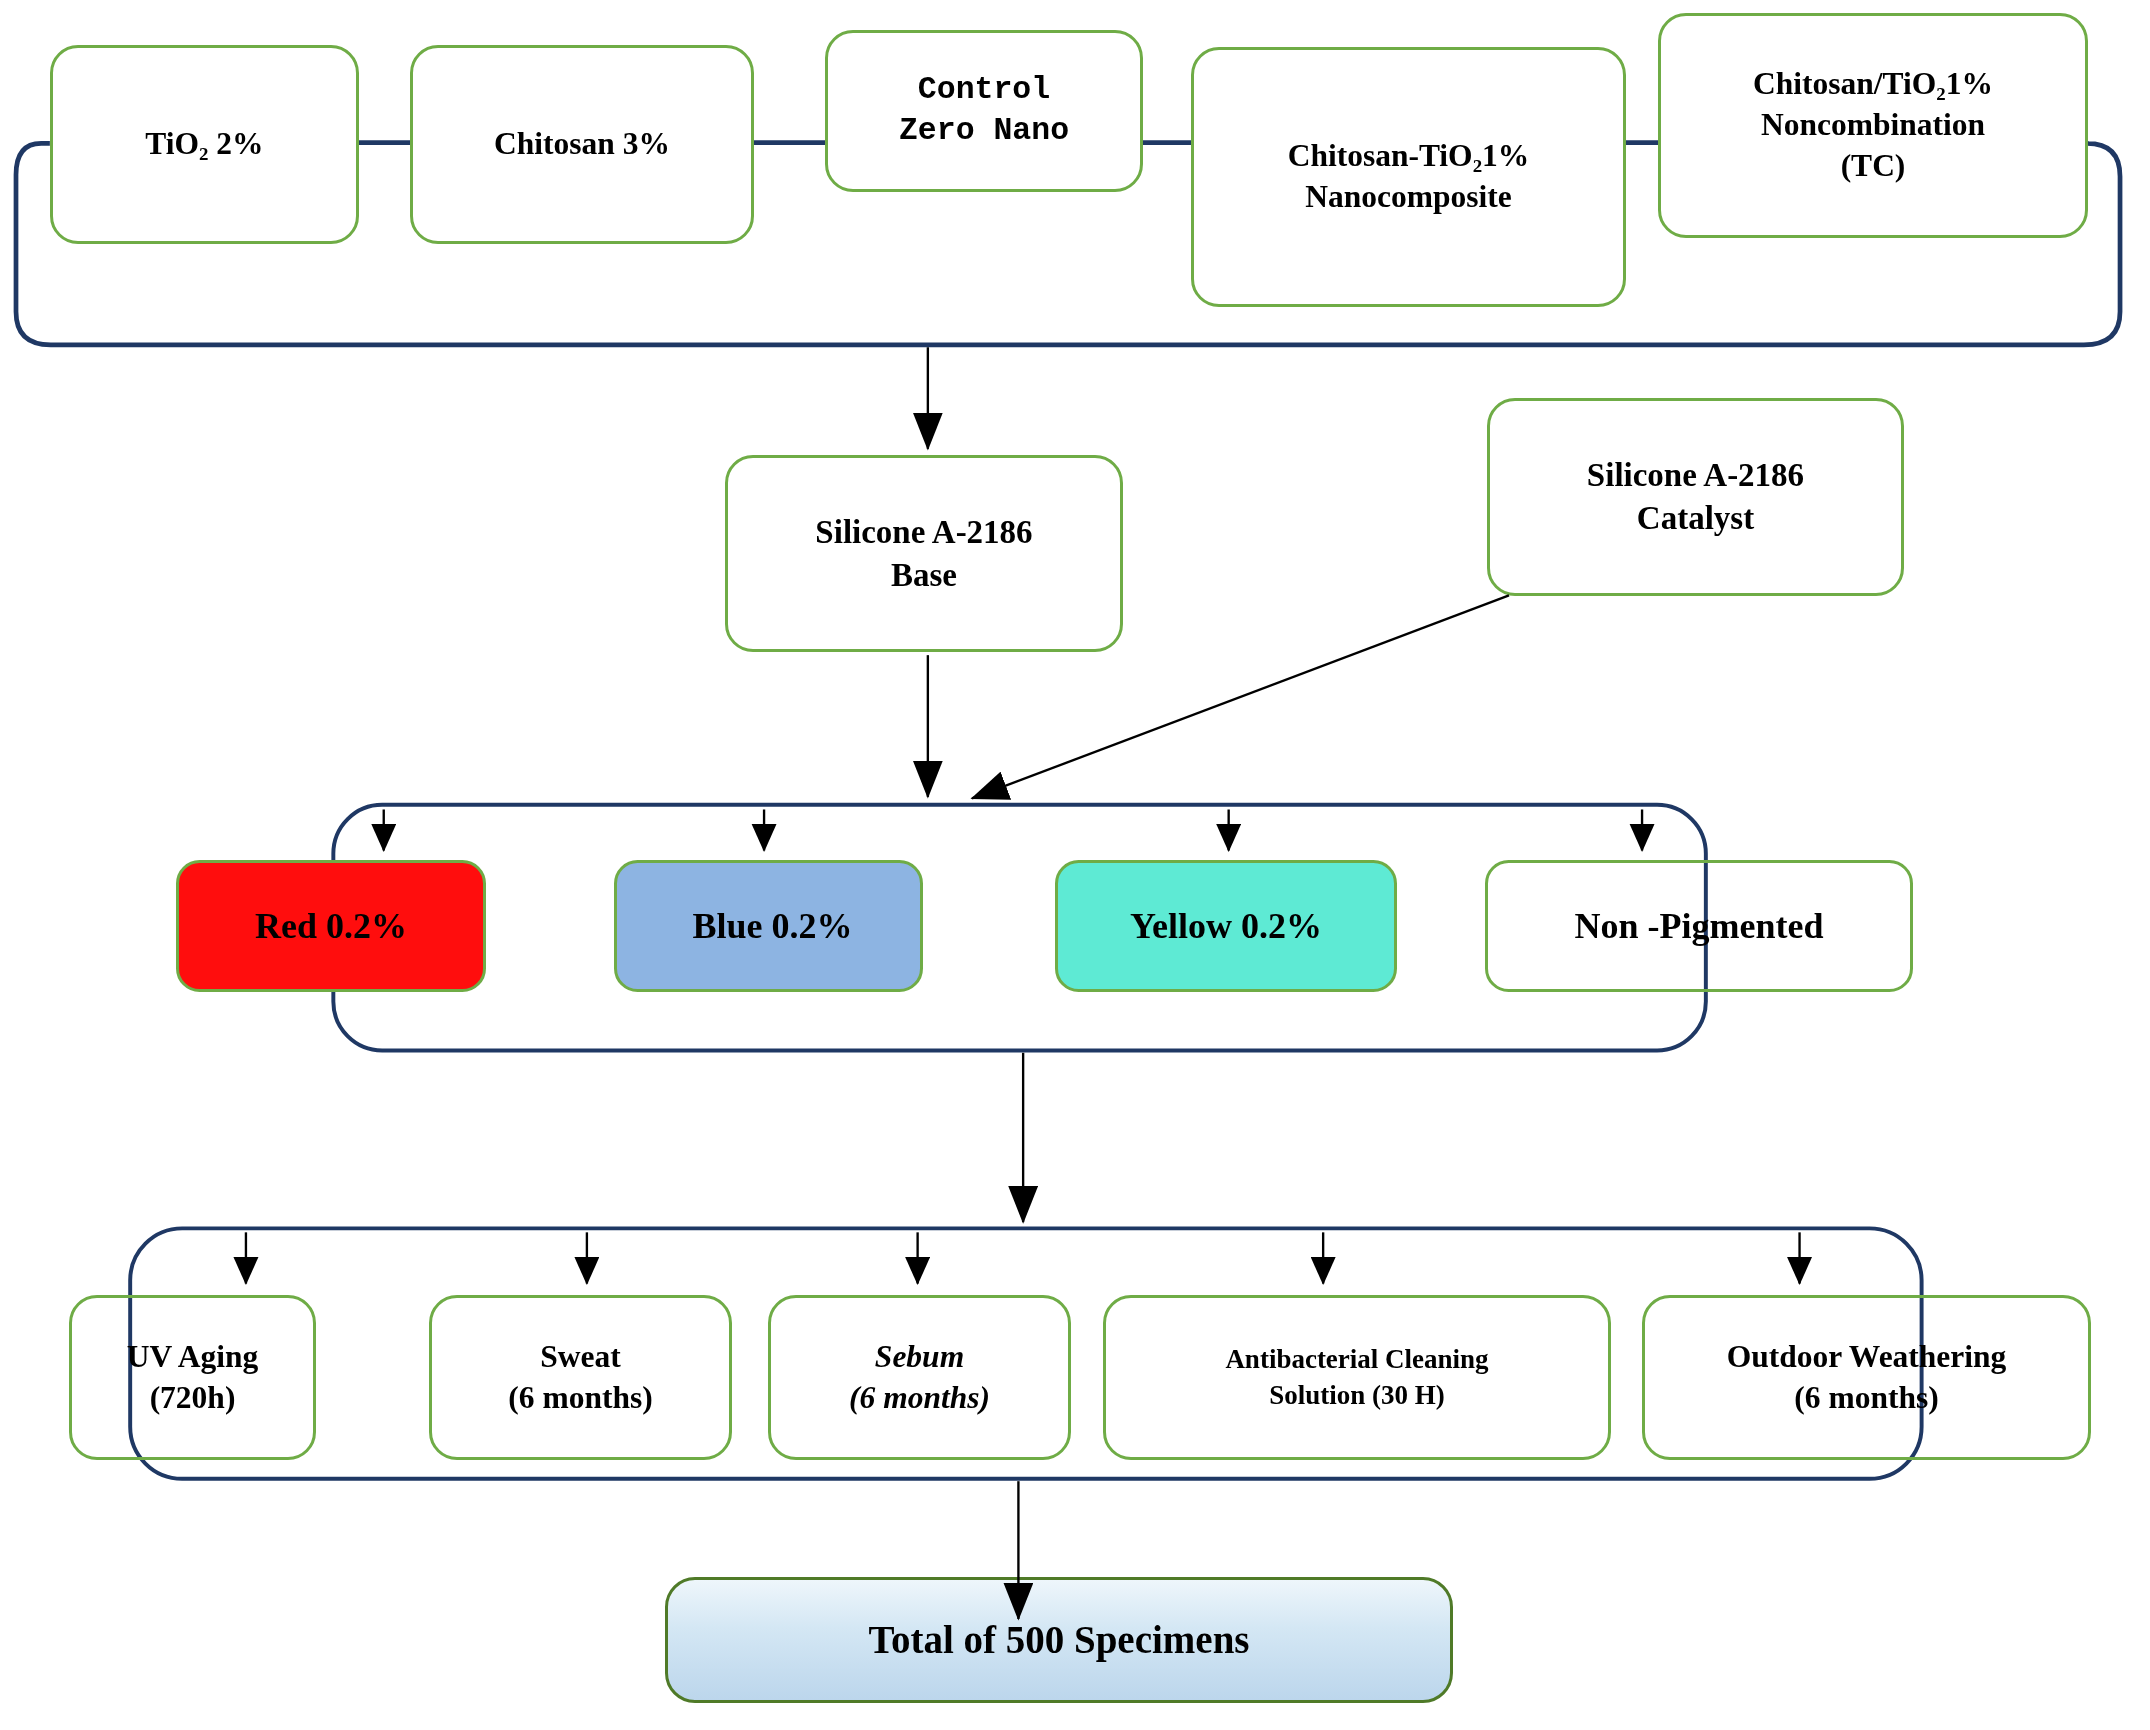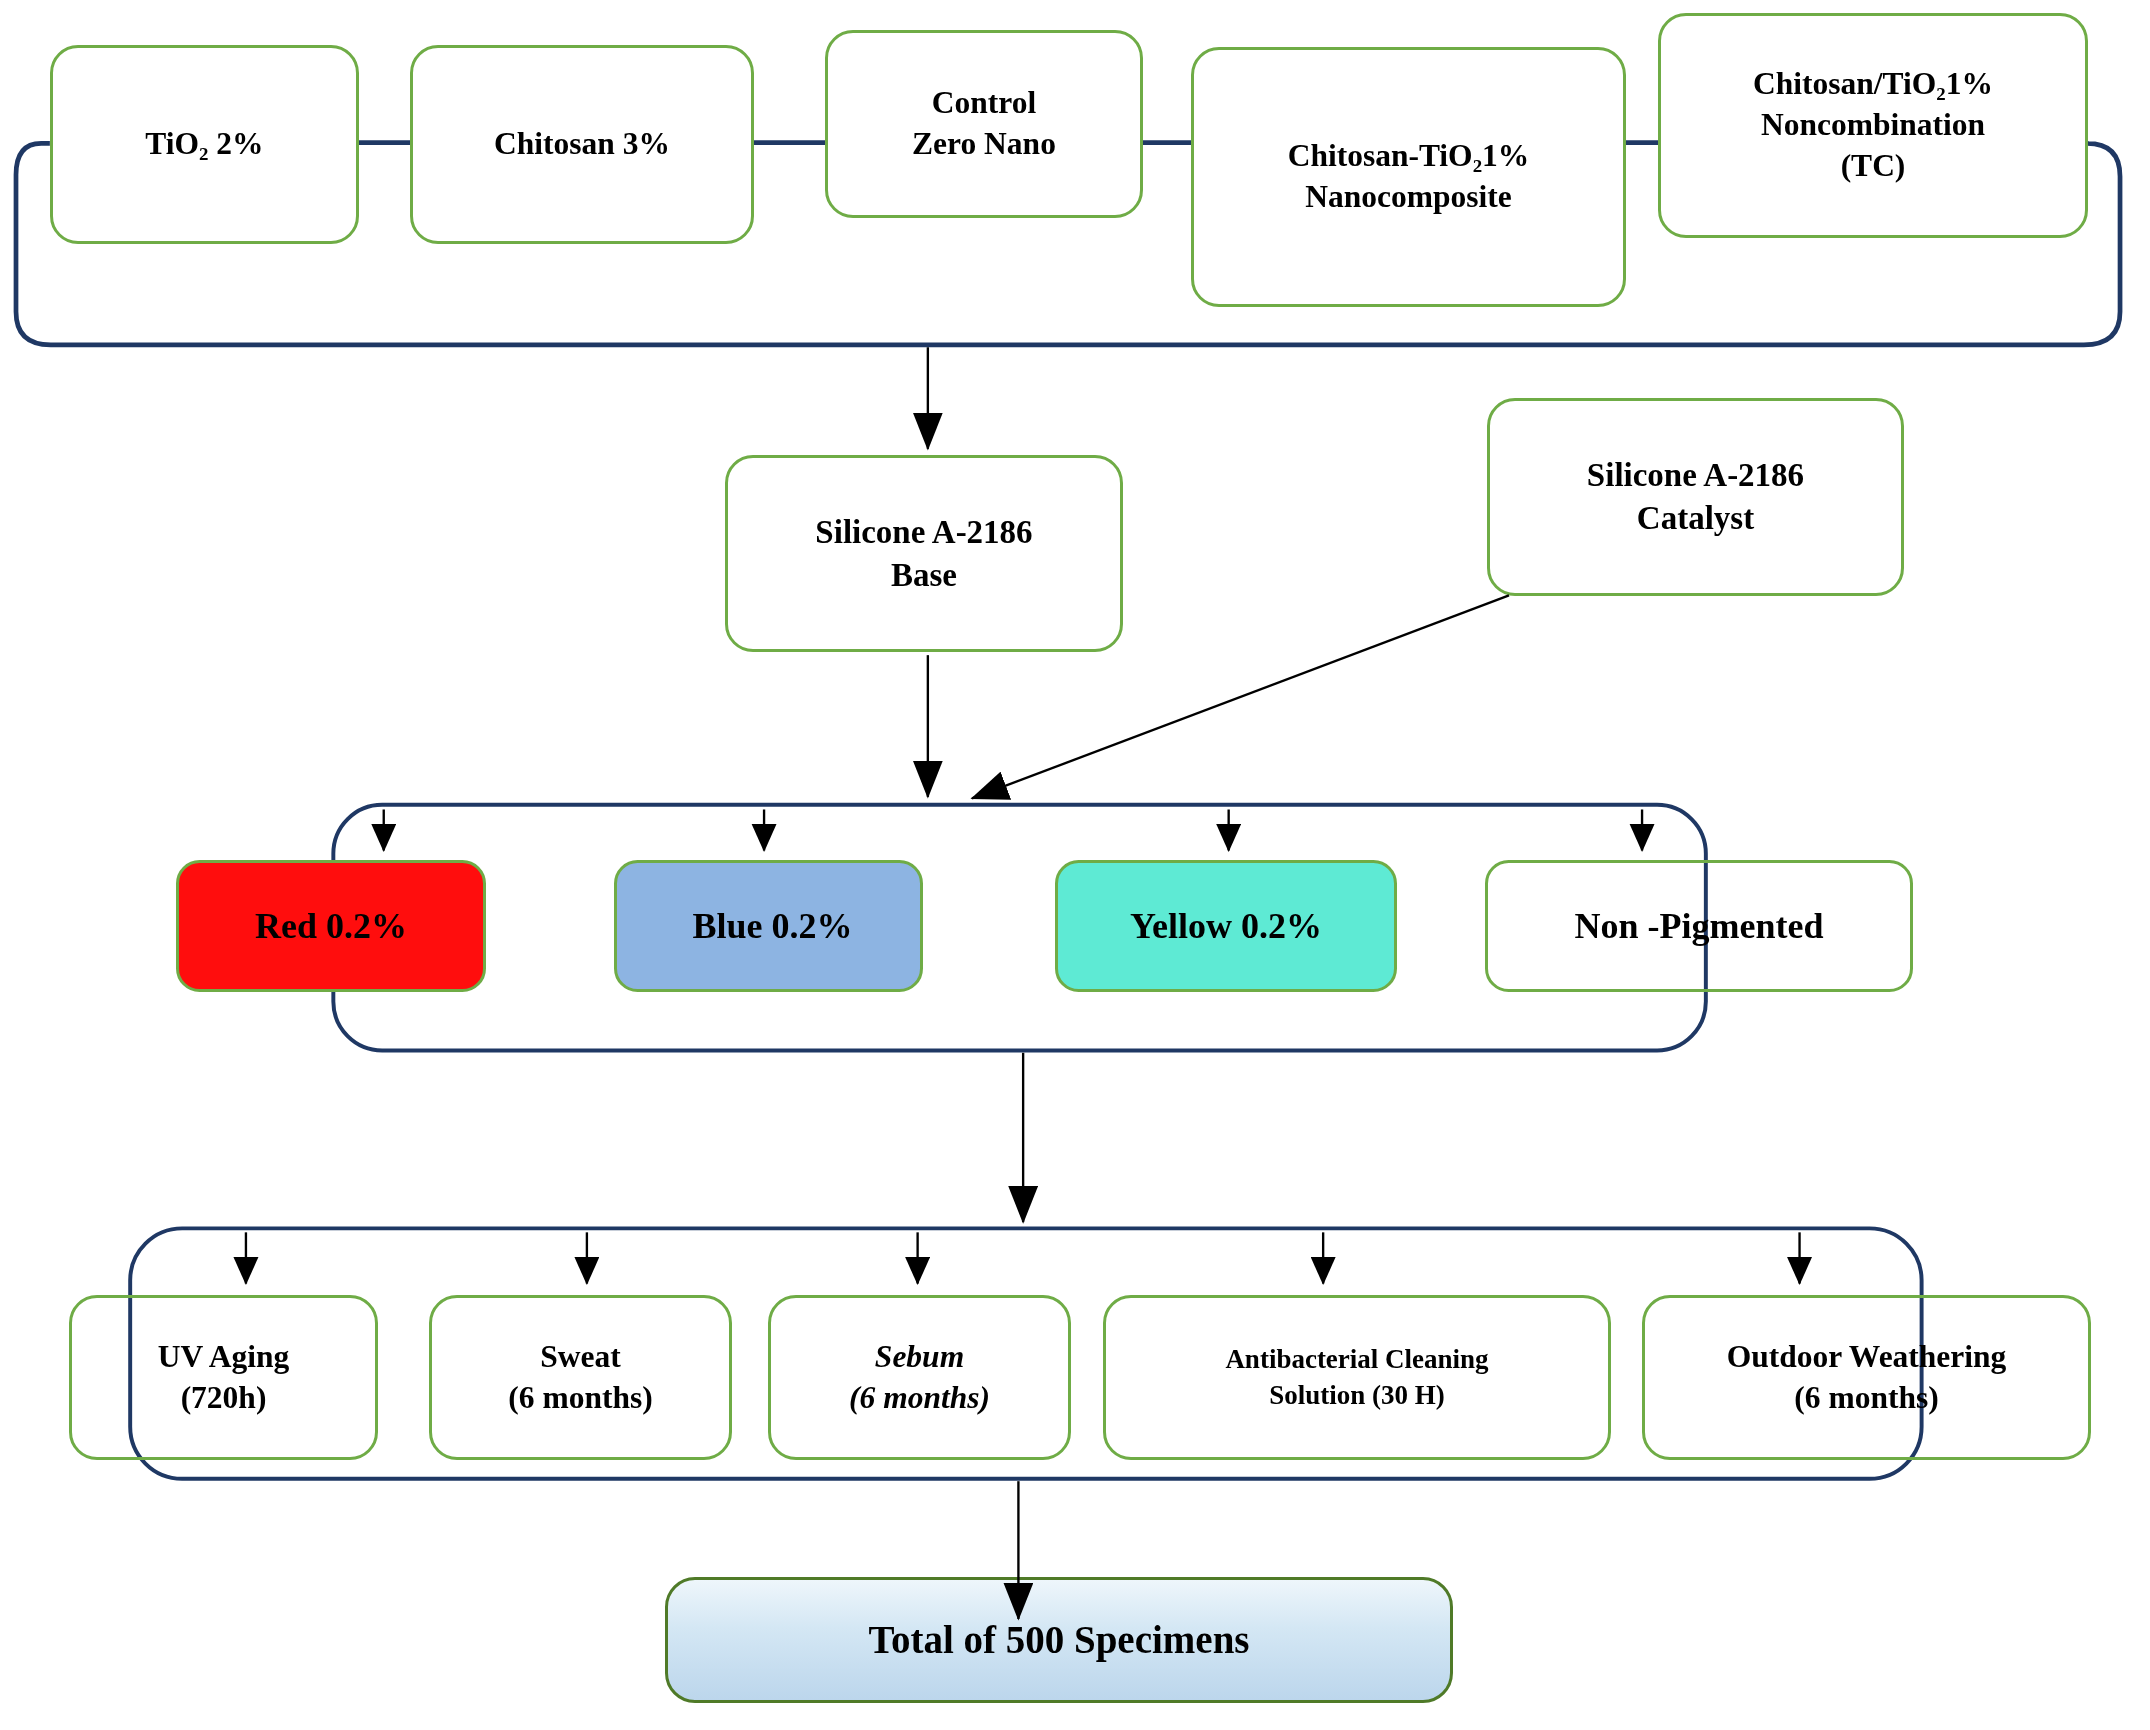--- a/index.html
+++ b/index.html
@@ -57,21 +57,21 @@
 
     <rect x="165" y="1560" width="2275" height="318" rx="66" ry="66" fill="none" stroke="#1F3864" stroke-width="5"></rect>
   </svg>
 
   <div class="node mat" style="left:50px;top:45px;width:309px;height:199px;">
     <span>TiO₂ 2%</span>
   </div>
   <div class="node mat" style="left:410px;top:45px;width:344px;height:199px;">
     <span>Chitosan 3%</span>
   </div>
-  <div class="node mat" style="left:825px;top:30px;width:318px;height:188px;">
+  <div class="node mat" style="left:825px;top:30px;width:318px;height:162px;font-family:Liberation Mono, monospace;">
     <span>Control
 Zero Nano</span>
   </div>
   <div class="node mat" style="left:1191px;top:47px;width:435px;height:260px;">
     <span>Chitosan-TiO₂1%
 Nanocomposite</span>
   </div>
   <div class="node mat" style="left:1658px;top:12.6px;width:430px;height:225px;">
     <span>Chitosan/TiO₂1%
 Noncombination
@@ -93,21 +93,21 @@
   <div class="node pig" style="left: 614px; top: 860px; width: 309px; height: 132px; background: rgb(141, 180, 226); padding-left: 8px;">
     <span>Blue 0.2%</span>
   </div>
   <div class="node pig" style="left: 1055px; top: 860px; width: 342px; height: 132px; background: #5eead4;">
     <span>Yellow 0.2%</span>
   </div>
   <div class="node pig" style="left:1485px;top:860px;width:428px;height:132px;">
     <span>Non -Pigmented</span>
   </div>
 
-  <div class="node age" style="left:69px;top:1295px;width:309px;height:165px;">
+  <div class="node age" style="left:69px;top:1295px;width:247px;height:165px;">
     <span>UV Aging
 (720h)</span>
   </div>
   <div class="node age" style="left:429px;top:1295px;width:303px;height:165px;">
     <span>Sweat
 (6 months)</span>
   </div>
   <div class="node age" style="left:768px;top:1295px;width:303px;height:165px;font-style:italic;">
     <span>Sebum
 (6 months)</span>

